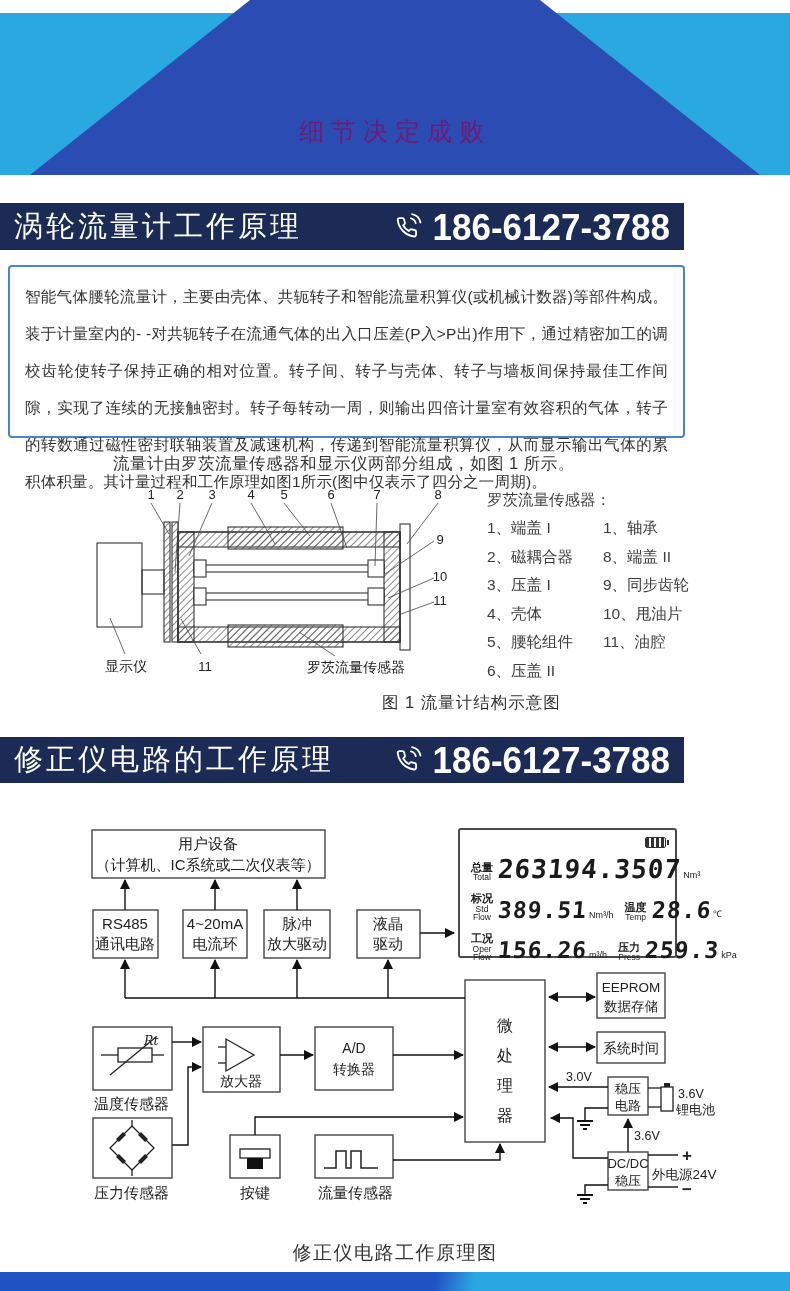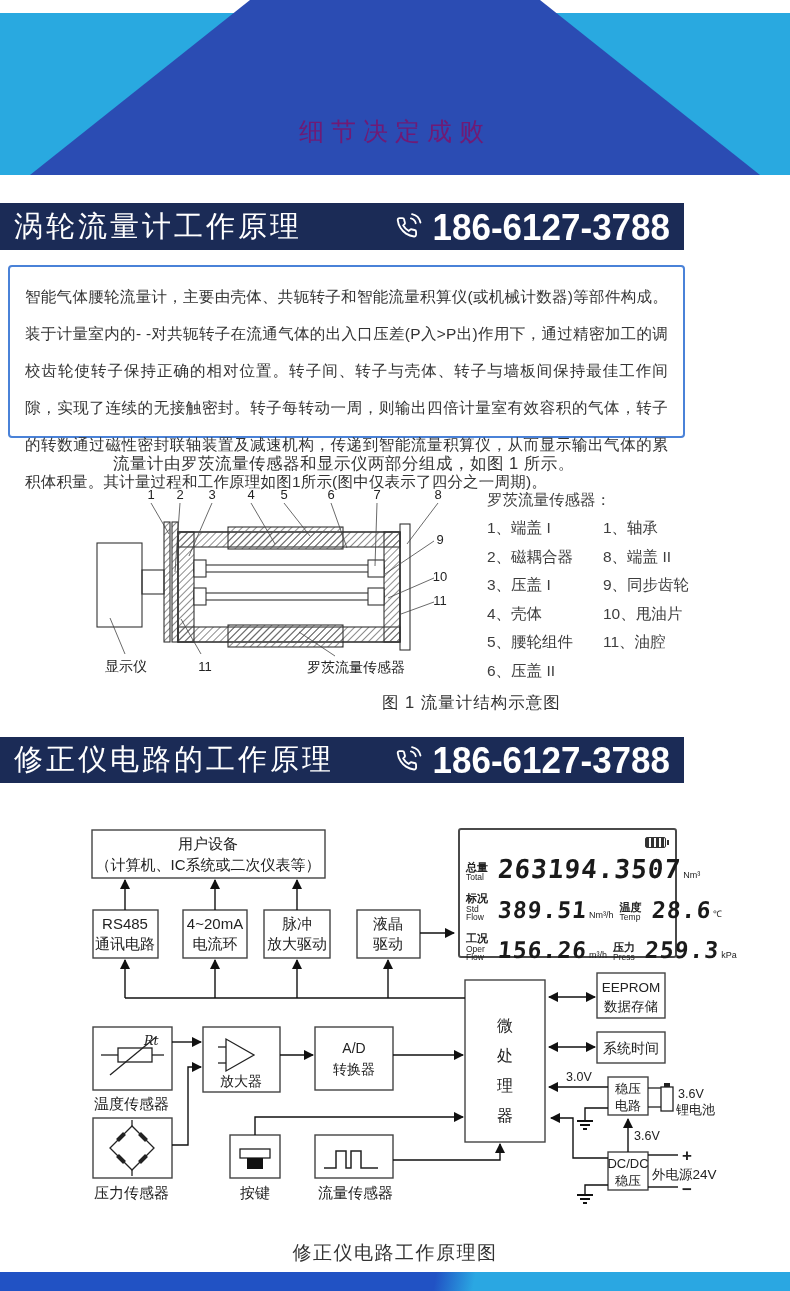--- a/index.html
+++ b/index.html
@@ -41,21 +41,21 @@
   
   .circuit-svg{position:absolute;left:60px;top:815px;}
   svg text{font-family:"Liberation Sans",sans-serif;fill:#222;}
   .fig-serif{font-family:"DejaVu Serif",serif;}
   
   .lcd{position:absolute;left:458px;top:828px;width:219px;height:130px;border:2px solid #4a4a4a;
         border-radius:3px;box-sizing:border-box;background:#fff;padding:3px 6px;}
   .batt{position:absolute;right:9px;top:7px;width:19px;height:9px;border:1.5px solid #333;border-radius:2px;
         background:repeating-linear-gradient(90deg,#333 0 3px,#fff 3px 5px);}
   .batt::after{content:"";position:absolute;right:-4px;top:2px;width:2.5px;height:5px;background:#333;}
-  .lrow{display:flex;align-items:flex-end;height:40px;}
+  .lrow{display:flex;align-items:flex-end;height:40px;text-align:center;}
   .lrow.first{margin-top:9px;}
   .llabel{width:32px;line-height:1.02;flex:none;}
   .llabel .cn{font-size:11px;font-weight:700;color:#222;display:block;}
   .llabel .en{font-size:8.5px;color:#222;display:block;}
   .lval{font-family:"DejaVu Sans Mono",monospace;font-weight:700;color:#1a1a1a;
         transform:skewX(-5deg);letter-spacing:1px;}
   .lval.big{font-size:26px;line-height:1;}
   .lval.mid{font-size:23px;line-height:1;}
   .lunit{font-size:9px;color:#222;margin-left:2px;padding-bottom:2px;flex:none;}
   .lgroup{display:flex;align-items:flex-end;}

